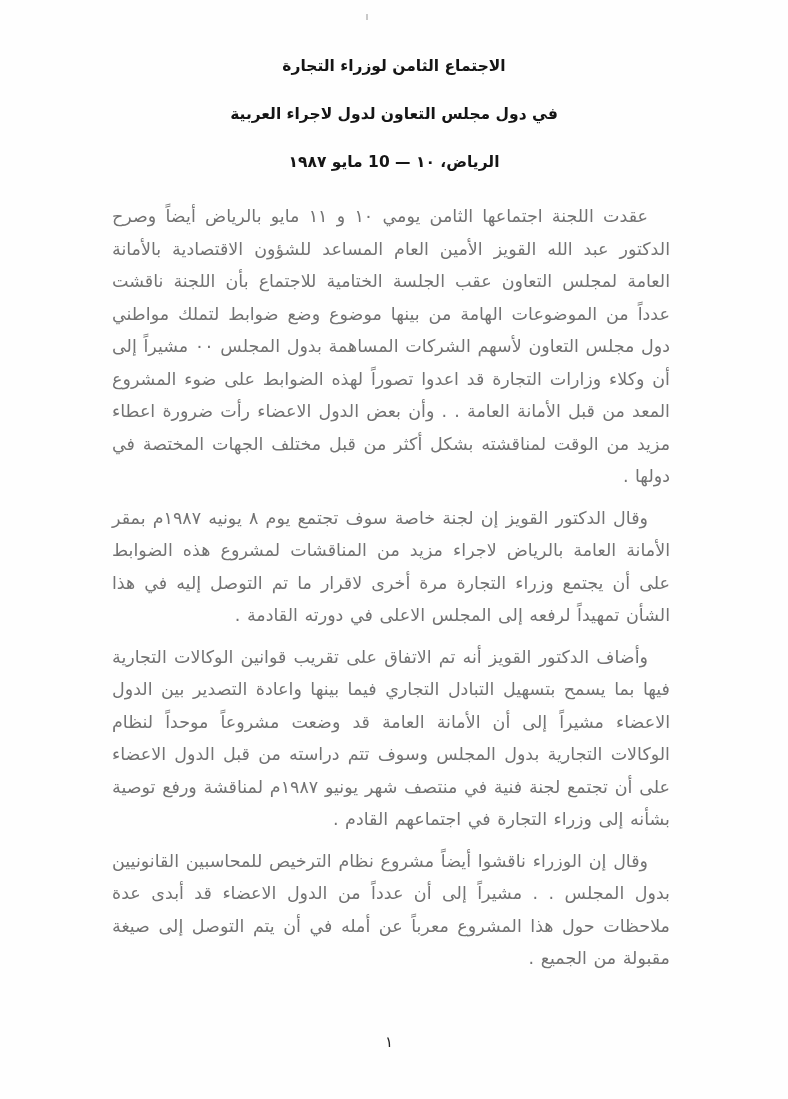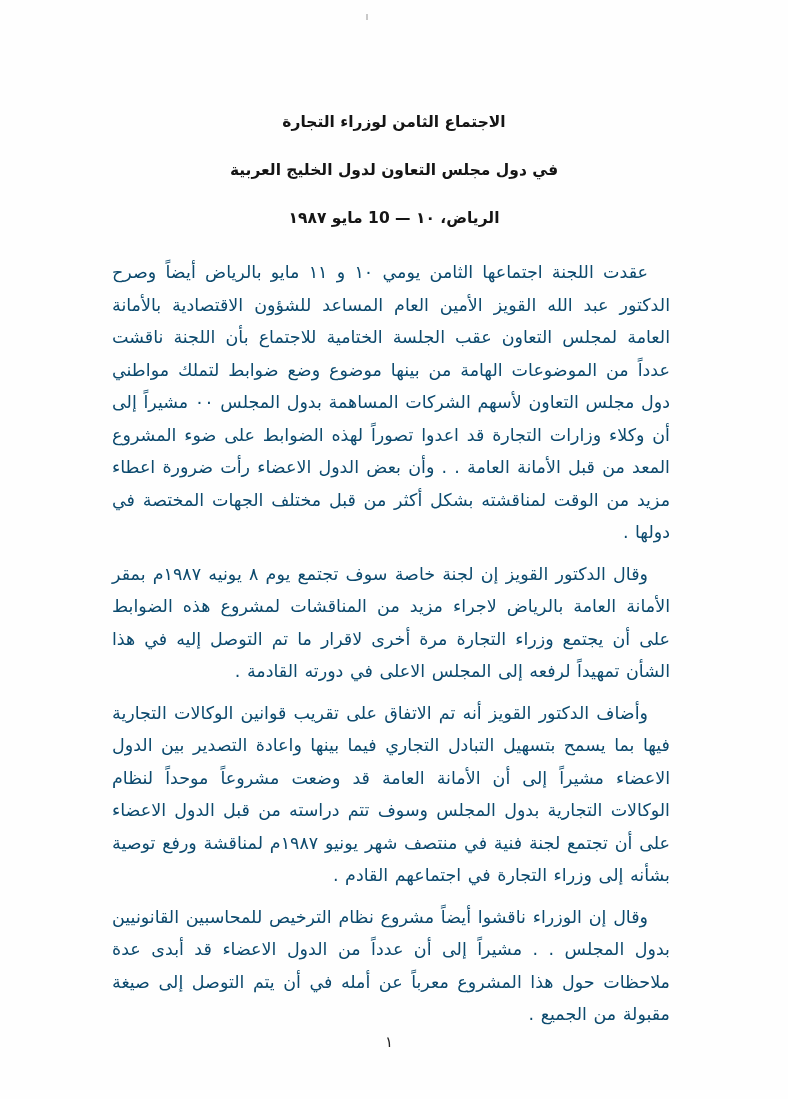--- a/index.html
+++ b/index.html
@@ -20,21 +20,21 @@
   }
   .scan-speck {
     position: absolute;
     top: 14px;
     right: 420px;
     width: 2px;
     height: 6px;
     background: #c9c9c9;
   }
   .doc-header {
-    padding-top: 112px;
+    padding-top: 56px;
     text-align: center;
   }
   .doc-header .title-line {
     margin: 0 0 27px 0;
     font-size: 15.5px;
     font-weight: bold;
     line-height: 21px;
     letter-spacing: 0.2px;
     color: #151515;
   }
@@ -42,42 +42,42 @@
     margin: 26px 118px 0 112px; 
     text-align: justify;
     text-align-last: right;
   }
   .doc-body p {
     margin: 0 0 9px 0;
     font-size: 17.5px;
     line-height: 32.5px;
     text-indent: 22px;
     word-spacing: 1px;
-    color: #0c4a6e;
+    color: #737373;
   }
   .page-number {
     position: absolute;
     bottom: 48px;
     left: 0;
     right: 10px;
     text-align: center;
     font-size: 15px;
     color: #222222;
   }
 </style>
 </head>
 <body>
 
 <div class="page">
 
   <div class="scan-speck"></div>
 
   <header class="doc-header">
     <p class="title-line">الاجتماع الثامن لوزراء التجارة</p>
-    <p class="title-line">في دول مجلس التعاون لدول الخليج العربية</p>
+    <p class="title-line">في دول مجلس التعاون لدول لاجراء العربية</p>
     <p class="title-line">الرياض، ١٠ — 10 مايو ١٩٨٧</p>
   </header>
 
   <main class="doc-body">
     <p>عقدت اللجنة اجتماعها الثامن يومي ١٠ و ١١ مايو بالرياض أيضاً وصرح الدكتور عبد الله القويز الأمين العام المساعد للشؤون الاقتصادية بالأمانة العامة لمجلس التعاون عقب الجلسة الختامية للاجتماع بأن اللجنة ناقشت عدداً من الموضوعات الهامة من بينها موضوع وضع ضوابط لتملك مواطني دول مجلس التعاون لأسهم الشركات المساهمة بدول المجلس ٠٠ مشيراً إلى أن وكلاء وزارات التجارة قد اعدوا تصوراً لهذه الضوابط على ضوء المشروع المعد من قبل الأمانة العامة . . وأن بعض الدول الاعضاء رأت ضرورة اعطاء مزيد من الوقت لمناقشته بشكل أكثر من قبل مختلف الجهات المختصة في دولها .</p>
     <p>وقال الدكتور القويز إن لجنة خاصة سوف تجتمع يوم ٨ يونيه ١٩٨٧م بمقر الأمانة العامة بالرياض لاجراء مزيد من المناقشات لمشروع هذه الضوابط على أن يجتمع وزراء التجارة مرة أخرى لاقرار ما تم التوصل إليه في هذا الشأن تمهيداً لرفعه إلى المجلس الاعلى في دورته القادمة .</p>
     <p>وأضاف الدكتور القويز أنه تم الاتفاق على تقريب قوانين الوكالات التجارية فيها بما يسمح بتسهيل التبادل التجاري فيما بينها واعادة التصدير بين الدول الاعضاء مشيراً إلى أن الأمانة العامة قد وضعت مشروعاً موحداً لنظام الوكالات التجارية بدول المجلس وسوف تتم دراسته من قبل الدول الاعضاء على أن تجتمع لجنة فنية في منتصف شهر يونيو ١٩٨٧م لمناقشة ورفع توصية بشأنه إلى وزراء التجارة في اجتماعهم القادم .</p>
     <p>وقال إن الوزراء ناقشوا أيضاً مشروع نظام الترخيص للمحاسبين القانونيين بدول المجلس . . مشيراً إلى أن عدداً من الدول الاعضاء قد أبدى عدة ملاحظات حول هذا المشروع معرباً عن أمله في أن يتم التوصل إلى صيغة مقبولة من الجميع .</p>
   </main>
 

